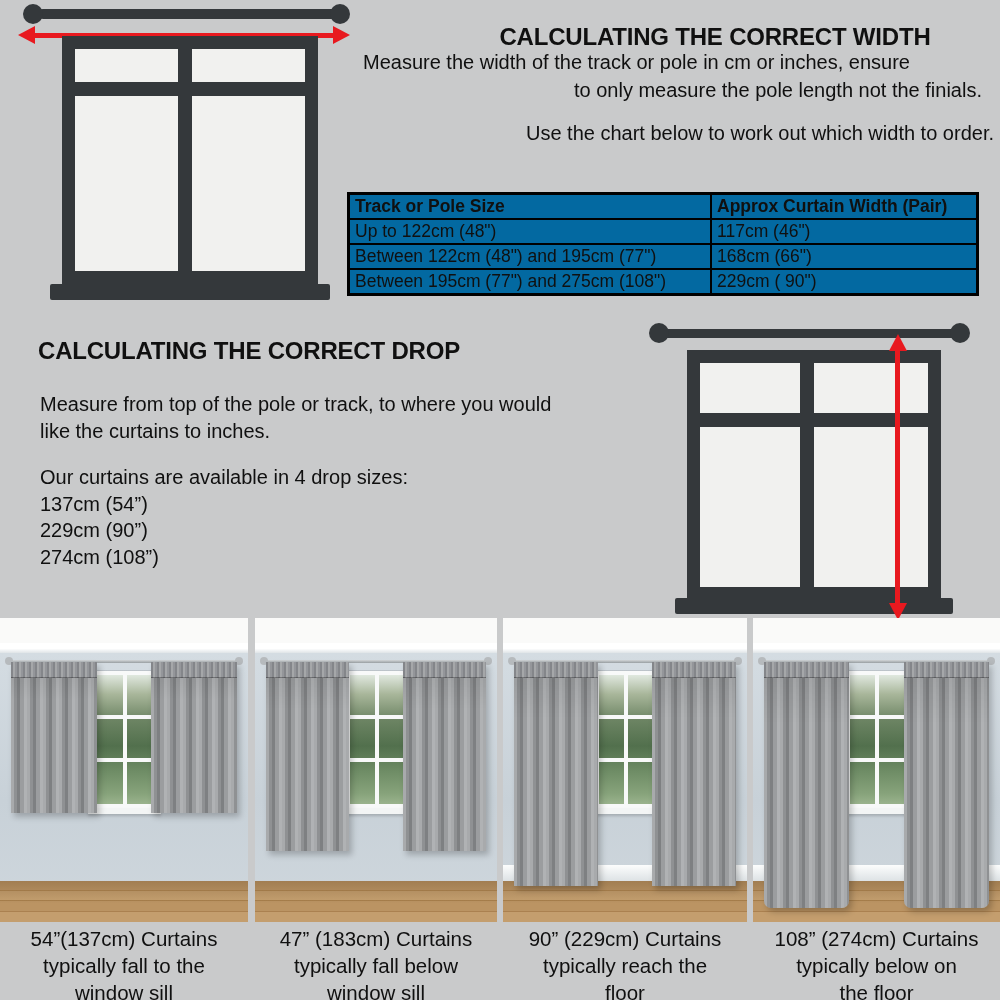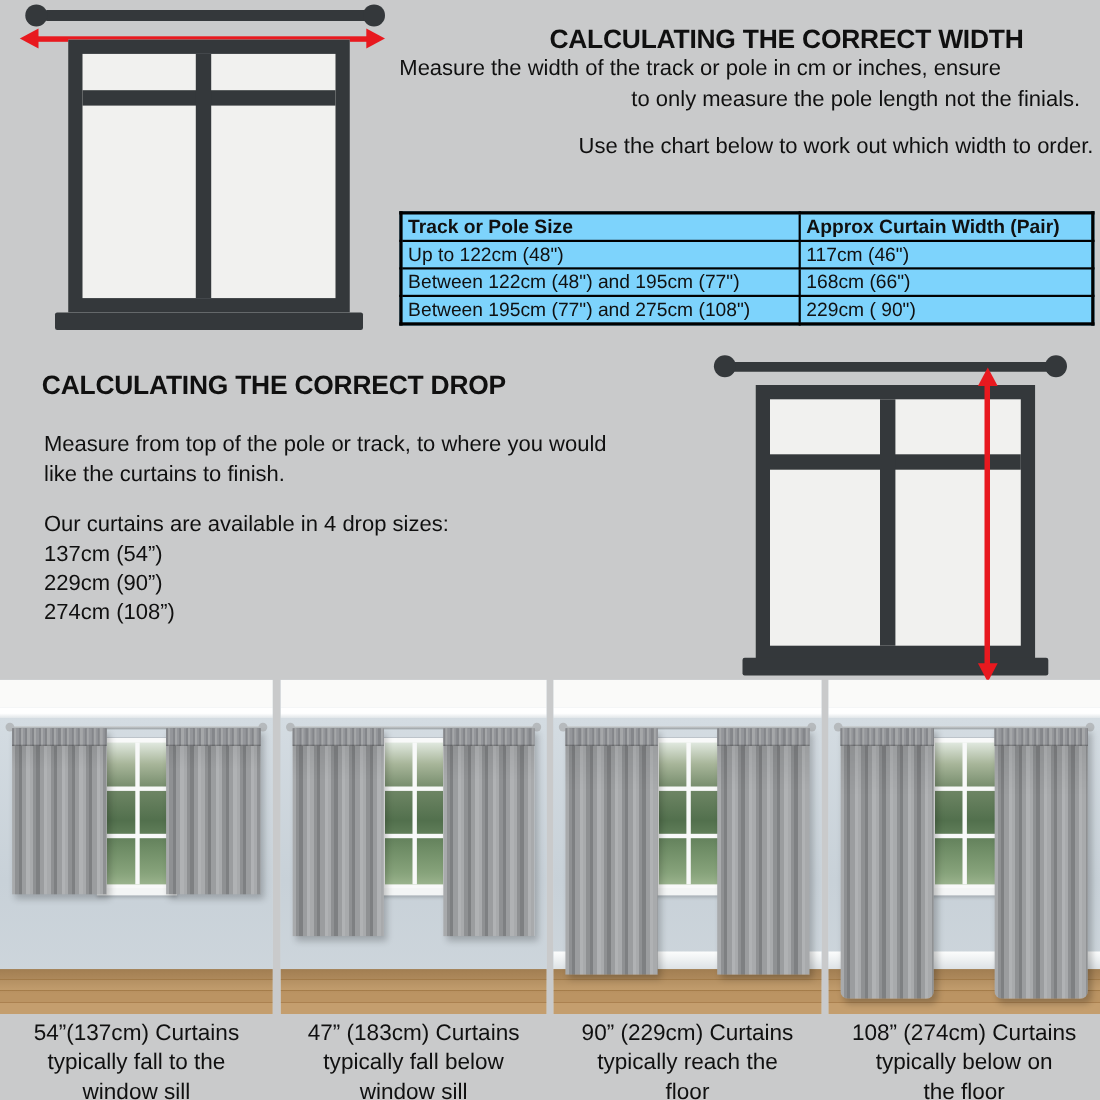--- a/index.html
+++ b/index.html
@@ -11,21 +11,21 @@
   #w-heading{left:480px;top:3px;width:470px;text-align:center;margin-top:20px;}
   #d-heading{left:38px;top:337px;}
   .bodyline{position:absolute;font-size:20px;white-space:nowrap;}
   #w-para1{left:363px;top:51px;}
   #w-para2{right:18px;top:79px;text-align:right;}
   #w-note{right:6px;top:122px;text-align:right;}
   #d-para{position:absolute;left:40px;top:391px;font-size:20px;line-height:27px;}
   #d-sizes{position:absolute;left:40px;top:464px;font-size:20px;line-height:26.5px;}
 
   
-  .size-table{position:absolute;left:363px;top:192px;width:610px;background:#7dd3fc;
+  .size-table{position:absolute;left:347px;top:192px;width:610px;background:#0369a1;
               border-collapse:collapse;border:3px solid #000;font-size:17.5px;table-layout:fixed;}
   .size-table th,.size-table td{border:2px solid #000;padding:0 5px;height:23px;
               text-align:left;white-space:nowrap;overflow:hidden;}
   .size-table th{font-weight:bold;}
   .col-size{width:350px;} .col-width{width:254px;}
 
   
   .bar{position:absolute;background:#34383b;border-radius:5px;}
   .finial{position:absolute;width:20px;height:20px;border-radius:50%;background:#34383b;}
   .vwin{position:absolute;border:13px solid #34383b;background:#f1f1ef;box-sizing:border-box;}
@@ -145,21 +145,21 @@
   </div>
   <div class="vwin" id="win1">
     <div class="vmull h"></div>
     <div class="vmull v"></div>
   </div>
   <div class="vsill" id="sill1"></div>
 
   <div class="h1" id="d-heading">CALCULATING THE CORRECT DROP</div>
   <div id="d-para">
     <div>Measure from top of the pole or track, to where you would</div>
-    <div>like the curtains to finish.</div>
+    <div>like the curtains to inches.</div>
   </div>
   <div id="d-sizes">
     <div>Our curtains are available in 4 drop sizes:</div>
     <div>137cm (54”)</div>
     <div>229cm (90”)</div>
     <div>274cm (108”)</div>
   </div>
 
   <div class="bar" id="pole2"></div>
   <div class="finial" id="fin2l"></div>

